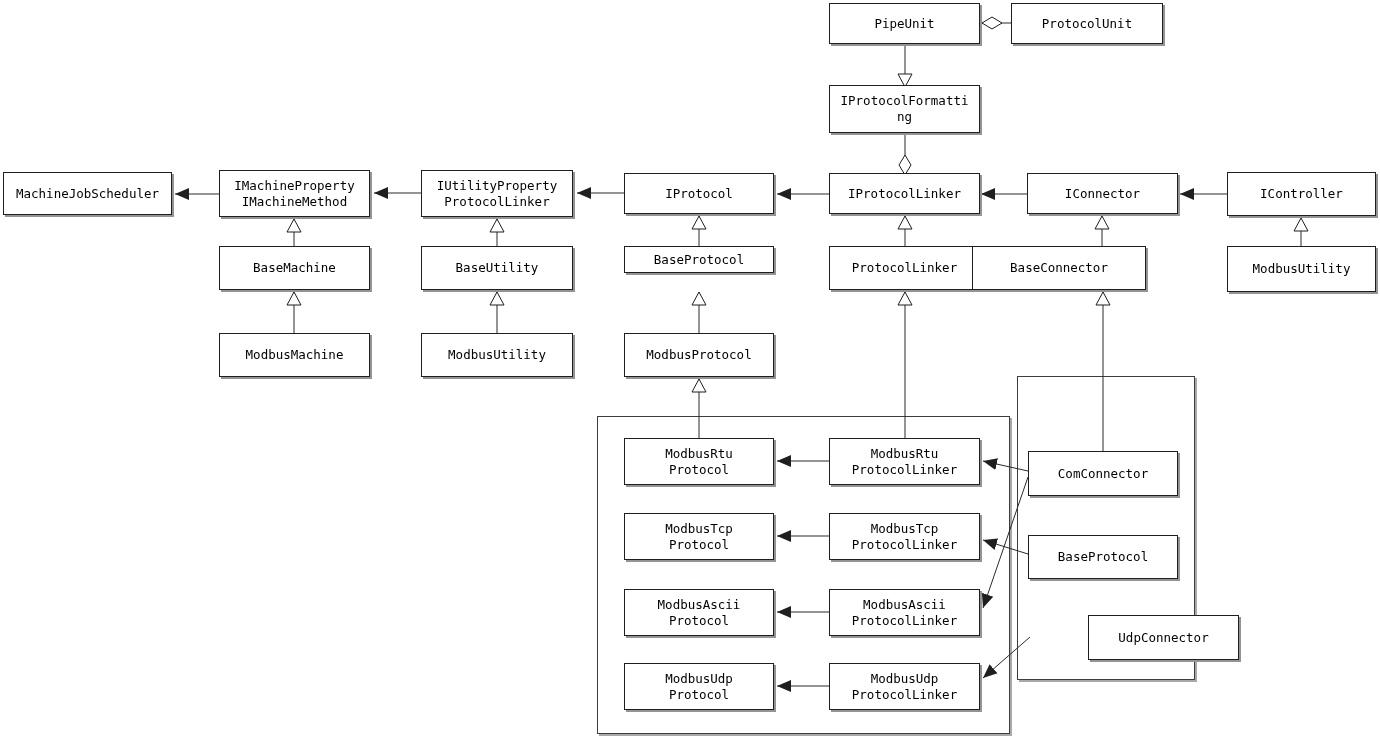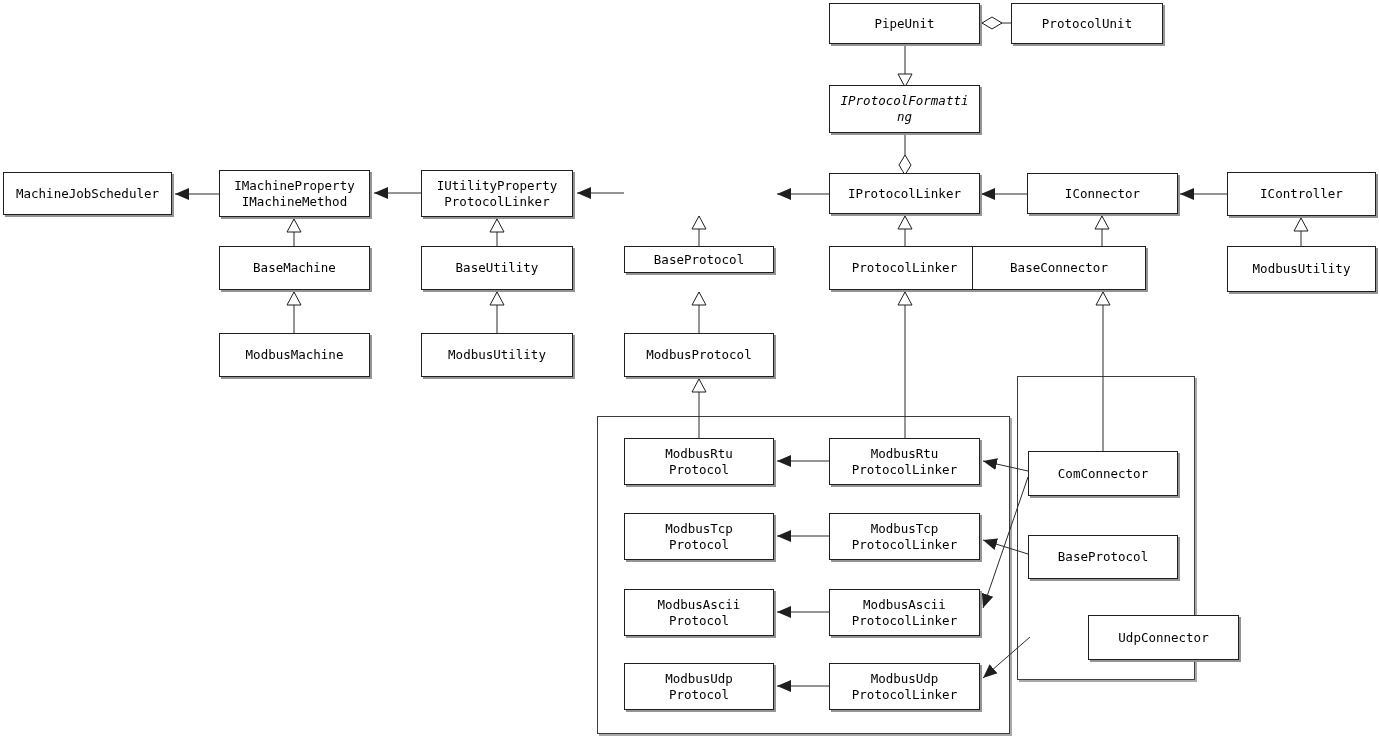--- a/index.html
+++ b/index.html
@@ -9,21 +9,21 @@
     overflow:hidden;
   }
   .node{
     position:absolute;box-sizing:border-box;background:#ffffff;
     border:1px solid #1f1f1f;box-shadow:2px 2px 0 #949494;
     display:flex;align-items:center;justify-content:center;
     text-align:center;font-size:12.5px;line-height:16px;color:#000;
     z-index:3;
   }
   .node span{white-space:pre-line;}
-  .node span.wrap{width:130px;word-break:break-all;font-style:italic;}
+  .node span.wrap{width:130px;word-break:break-all;}
   .group{
     position:absolute;box-sizing:border-box;border:1px solid #3d3d3d;
     box-shadow:2px 2px 0 #a9a9a9;background:transparent;z-index:1;
   }
   svg.edges{position:absolute;left:0;top:0;z-index:2;}
   svg.edges line{stroke:#2b2b2b;stroke-width:1;}
 </style>
 </head>
 <body>
 
@@ -93,20 +93,23 @@
   <div class="node" style="left:3px;top:172px;width:169px;height:43px">
       <span>MachineJobScheduler</span>
     </div>
   <div class="node" style="left:219px;top:170px;width:151px;height:47px">
       <span>IMachineProperty
 IMachineMethod</span>
     </div>
   <div class="node" style="left:421px;top:170px;width:152px;height:47px">
       <span>IUtilityProperty
 ProtocolLinker</span>
+    </div>
+  <div class="node" style="left:624px;top:173px;width:150px;height:41px">
+      <span>IProtocol</span>
     </div>
   <div class="node" style="left:829px;top:173px;width:151px;height:41px">
       <span>IProtocolLinker</span>
     </div>
   <div class="node" style="left:1027px;top:173px;width:151px;height:41px">
       <span>IConnector</span>
     </div>
   <div class="node" style="left:1227px;top:172px;width:149px;height:44px">
       <span>IController</span>
     </div>

